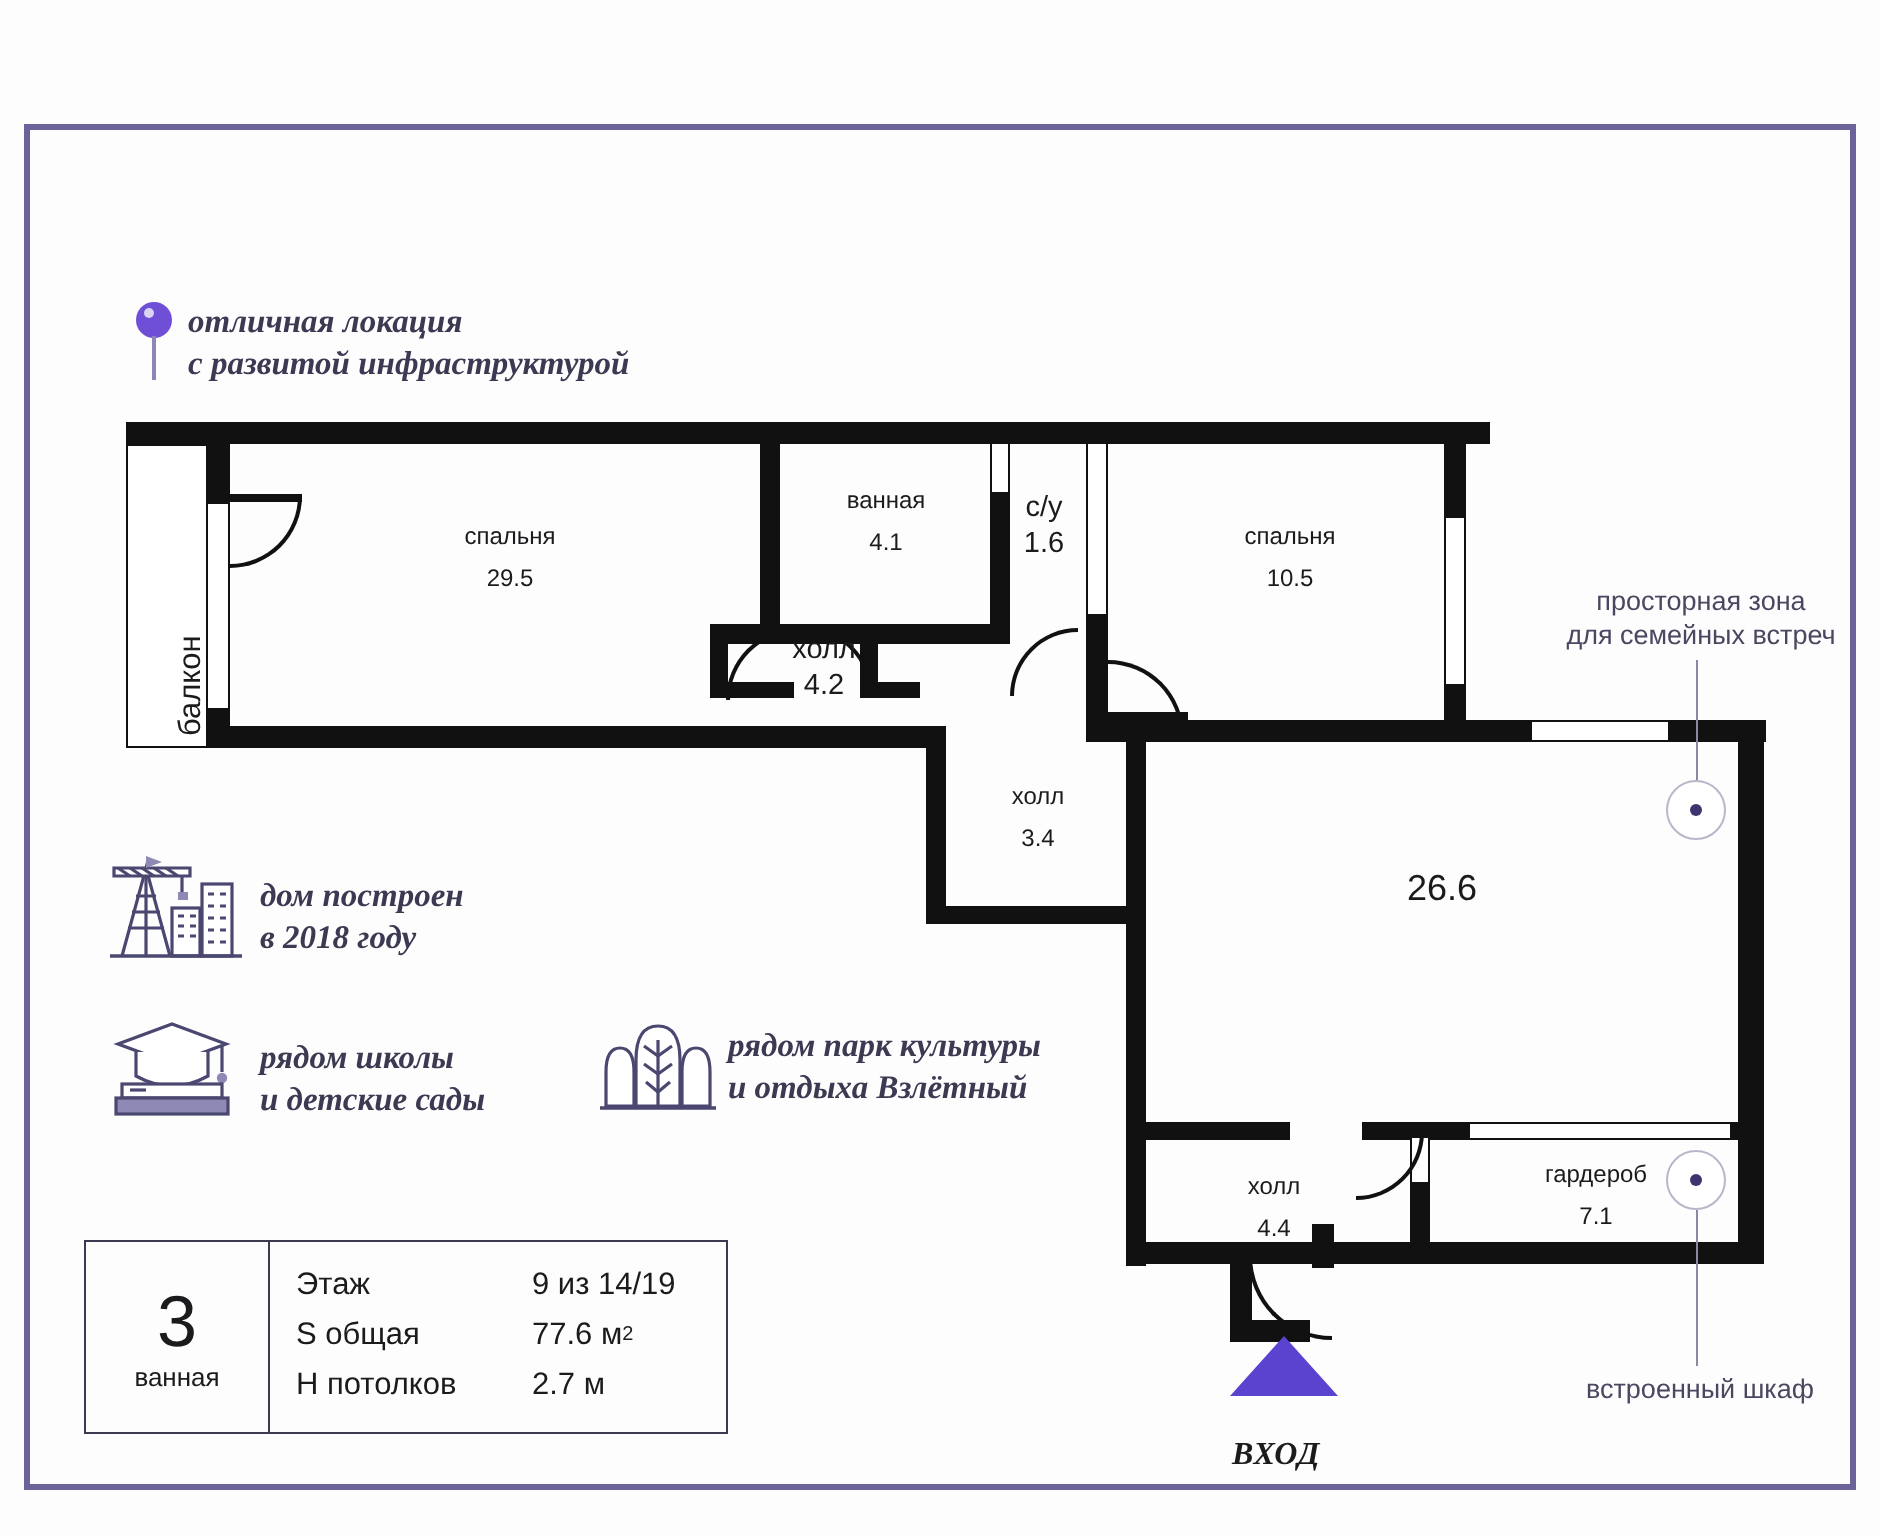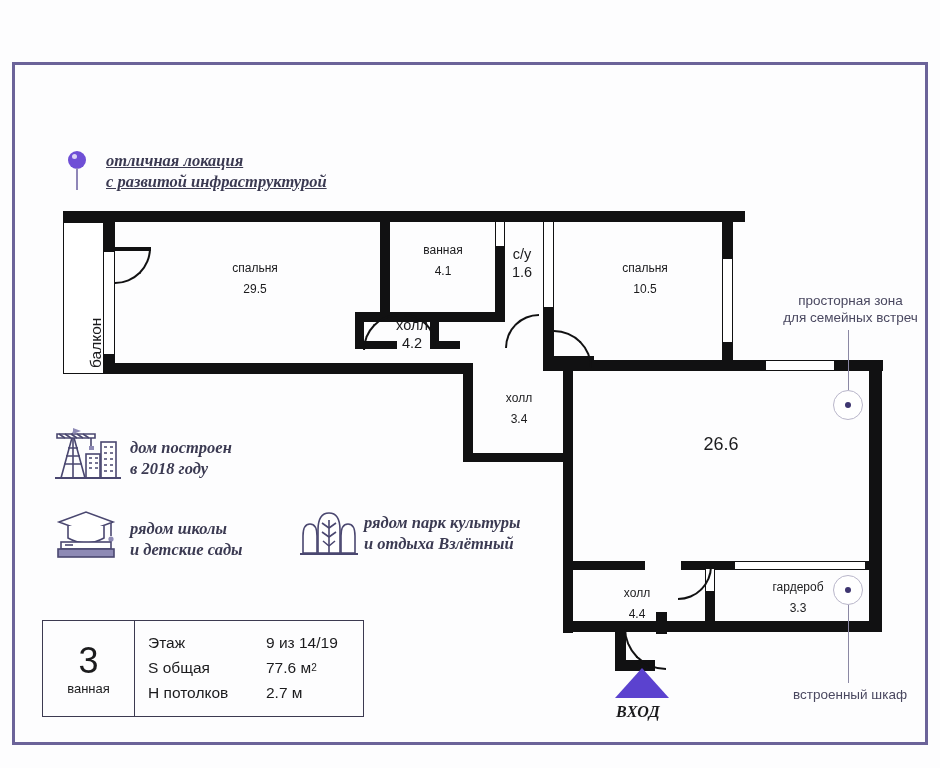--- a/index.html
+++ b/index.html
@@ -187,20 +187,21 @@
   }
   .entrance-label {
     position: absolute;
     font-family: "Liberation Serif", serif;
     font-style: italic;
     font-weight: bold;
     font-size: 16px;
     color: #1b1b1d;
     letter-spacing: 0.5px;
     white-space: nowrap;
+    margin-top: 16px;
   }
 
   
   .summary {
     position: absolute;
     left: 42px;
     top: 620px;
     width: 322px;
     height: 97px;
     border: 1.6px solid #3c3a50;
@@ -248,21 +249,21 @@
 
 
   <div class="frame"></div>
 
 
   <div>
     <div class="pin-head" style="left:68px; top:151px;">
       <div class="pin-hl" style="left:4px; top:3px;"></div>
     </div>
     <div class="pin-stem" style="left:76px; top:168px;"></div>
-    <div class="feature" style="left:106px; top:150px; font-style:italic;text-decoration:underline;">отличная локация
+    <div class="feature" style="left:94px; top:150px; font-style:italic;">отличная локация
 с развитой инфраструктурой</div>
   </div>
 
   <div>
     <svg class="feat-icon" style="left:55px; top:424px;" width="66" height="56" viewBox="0 0 66 56">
       <g fill="none" stroke="#4a4770" stroke-width="1.6">
         <path d="M6 54 L18 10 L30 54"></path>
         <path d="M18 10 L18 54"></path>
         <path d="M9 40 L27 40 M11 32 L25 32 M13 24 L23 24"></path>
         <path d="M2 10 L40 10 L40 14 L2 14 Z" fill="#fff"></path>
@@ -415,21 +416,21 @@
       <span class="ar">26.6</span>
     </div>
 
     <div class="room" style="left:595px; top:583px; width:84px;">
       <span class="nm">холл</span>
       <span class="ar">4.4</span>
     </div>
 
     <div class="room" style="left:735px; top:577px; width:126px;">
       <span class="nm">гардероб</span>
-      <span class="ar">3.3</span>
+      <span class="ar">7.1</span>
     </div>
 
     <div class="entrance-tri" style="left:615px; top:668px;"></div>
     <div class="entrance-label" style="left:616px; top:703px;">ВХОД</div>
 
     <div>
       <div class="callout" style="left:768px; top:292px; width:165px;">просторная зона
 для семейных встреч</div>
       <div class="callout-line" style="left:848px; top:330px; height:60px;"></div>
       <div class="callout-dot" style="left:833px; top:390px;"></div>

